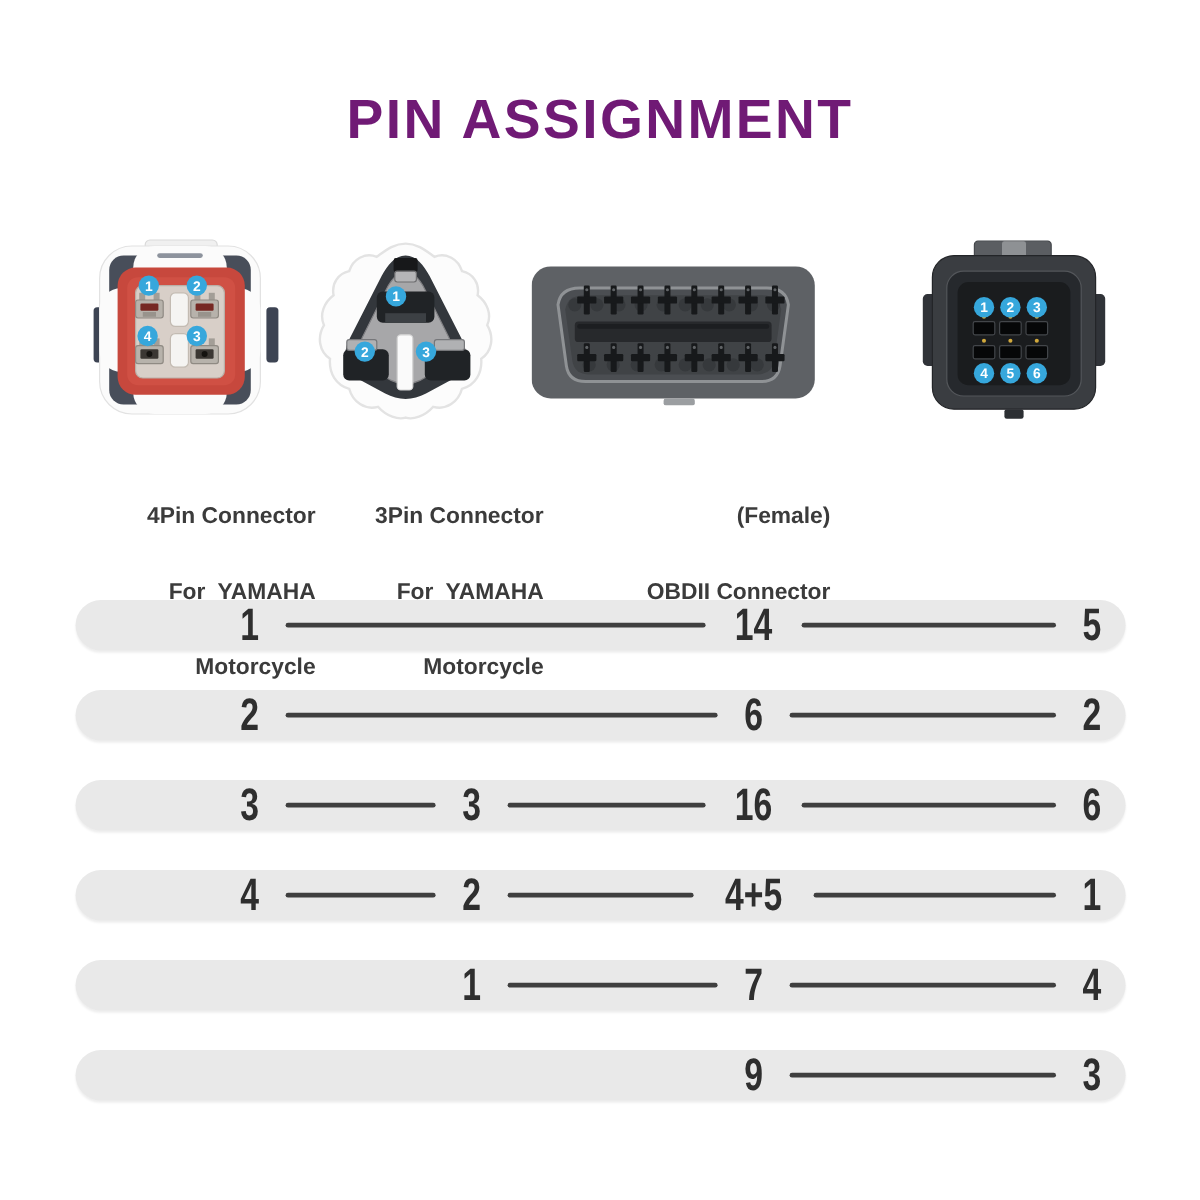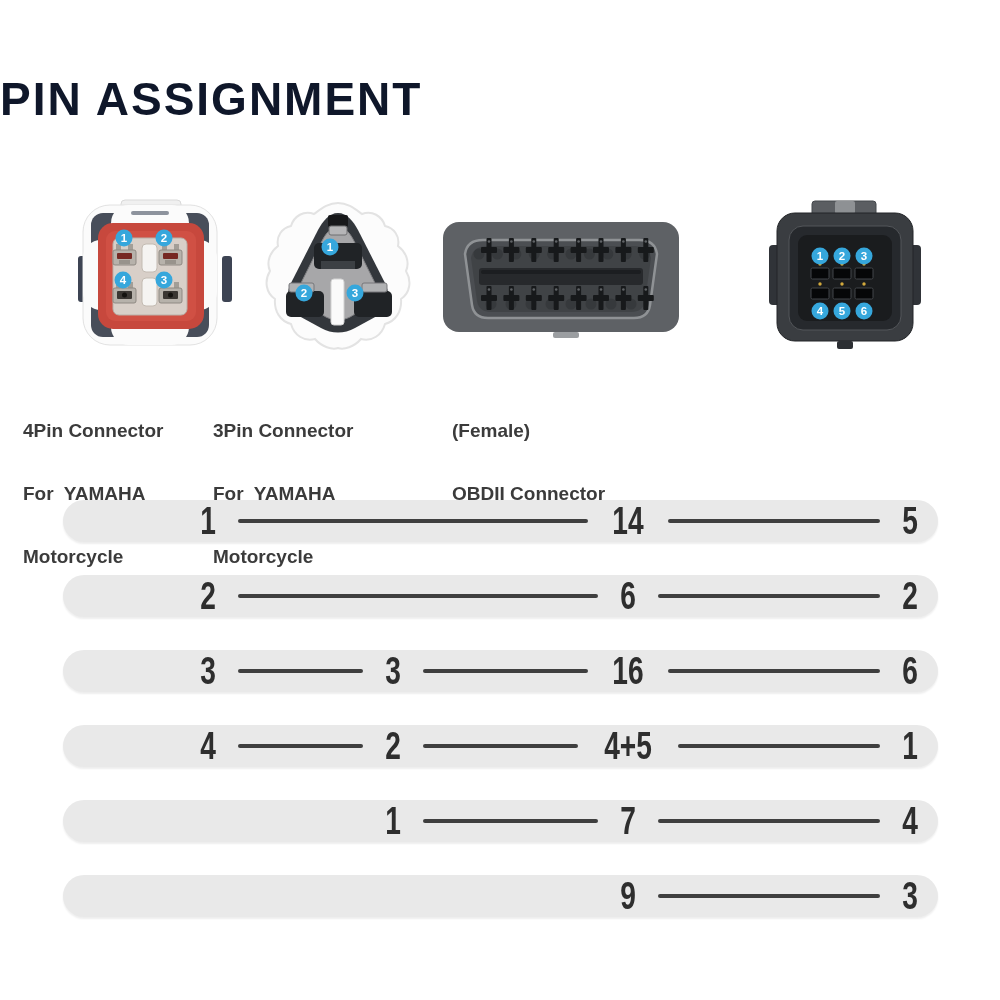--- a/index.html
+++ b/index.html
@@ -1,21 +1,21 @@
 <!DOCTYPE html>
 <html style="--row-bg: #e9e9e9; --line: #3f3f3f;"><head>
 <meta charset="utf-8">
 <style>
   html,body{margin:0;padding:0;background:#fff;}
   .page{position:relative;width:1000px;height:1000px;background:#ffffff;overflow:hidden;
         font-family:"Liberation Sans",sans-serif;}
-  .title{position:absolute;top:72px;left:0;right:0;margin:0;
-         font-size:46px;font-weight:800;letter-spacing:2px;color:#0f172a;}
+  .title{position:absolute;top:72px;left:0;right:0;margin:0;text-align:center;
+         font-size:46px;font-weight:800;letter-spacing:2px;color:#701a75;}
   .conn{position:absolute;}
-  .conn-label{position:absolute;top:378px;width:240px;text-align:left;
+  .conn-label{position:absolute;top:378px;width:240px;text-align:right;
               font-size:19px;line-height:21px;font-weight:700;color:#3b3b3b;white-space:pre;}
   #rows{position:absolute;top:500px;left:0;width:1000px;height:430px;}
   .pill{position:absolute;left:63px;width:875px;height:42px;border-radius:21px;
         background:var(--row-bg,#e9e9e9);box-shadow:0 2px 2px rgba(0,0,0,0.07);}
   .pin-num{position:absolute;top:0;height:42px;line-height:43px;font-size:38px;font-weight:700;
            color:#2e2e2e;transform:translateX(-50%) scaleX(0.74);white-space:nowrap;}
   .pin-line{position:absolute;top:19px;height:4px;border-radius:2px;background:var(--line,#3f3f3f);}
   .badge-num{font:700 11.5px "Liberation Sans",sans-serif;fill:#ffffff;}
 </style>
 </head>

